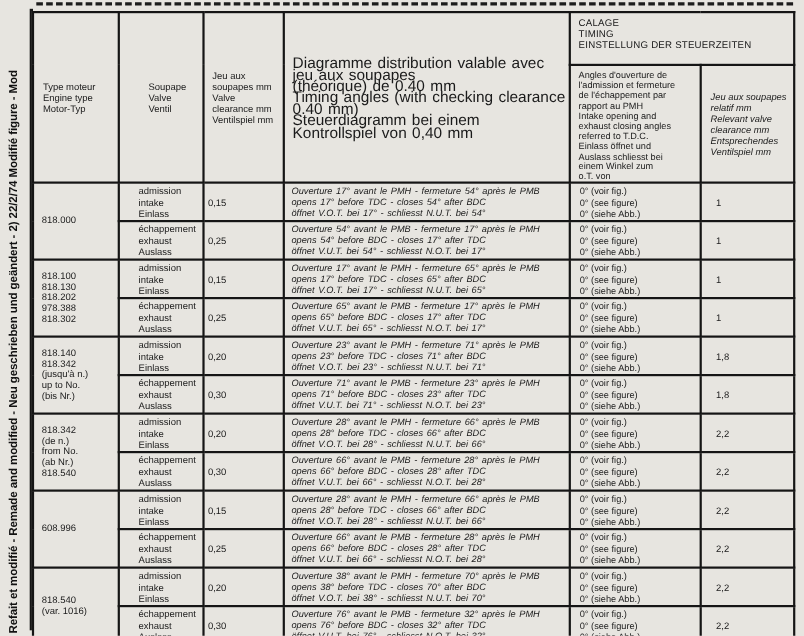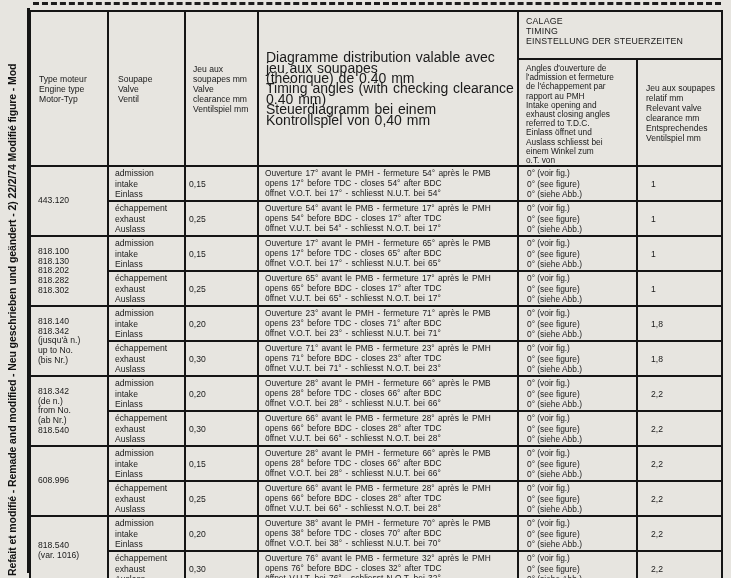--- a/index.html
+++ b/index.html
@@ -39,31 +39,31 @@
     font-weight:normal;
     text-align:left;
     vertical-align:middle;
     overflow:hidden;
   }
   thead tr.h1 { height:35px; }
   thead tr.h2 { height:101px; }
   tbody tr { height:35px; }
 
   th.c1 { font-size:8.6px; line-height:10px; padding-left:8px; }
-  th.c2 { font-size:8.6px; line-height:10px; padding-left:9px; }
+  th.c2 { font-size:8.6px; line-height:10px; padding-left:26px; }
   th.c3 { font-size:8.6px; line-height:10px; padding-left:7px; }
   th.c4 { font-size:14px; line-height:10.4px; padding-left:7px; word-spacing:1px; }
   th.calage { font-size:8.8px; line-height:10px; vertical-align:top; padding:4px 0 12px 7px; letter-spacing:0.2px; }
   th.angles { font-size:8.3px; line-height:9.2px; vertical-align:top; padding:4px 4px 0 7px;margin-top:32px; }
-  th.rel { font-size:8.5px; line-height:10px; padding-left:8px; }
+  th.rel { font-size:8.5px; line-height:10px; padding-left:8px;font-style:italic; }
 
   td.engine { font-size:8.6px; line-height:9.8px; padding-left:7px; }
-  td.valve  { font-size:8.6px; line-height:10.2px; padding-left:6px; }
+  td.valve  { font-size:8.6px; line-height:10.2px; padding-left:17px; }
   td.clr    { font-size:8.6px; padding-left:3px; }
-  td.diag   { font-size:8.4px; line-height:10.2px; padding:0 4px 1px 6px; word-spacing:1px; }
+  td.diag   { font-size:8.4px; line-height:10.2px; padding:0 4px 1px 6px; word-spacing:1px;font-style:italic; }
   td.timing { font-size:8.4px; line-height:10.2px; padding-left:8px; }
   td.relv   { font-size:8.6px; padding-left:13px; }
 </style>
 </head>
 <body>
 
 <div class="page">
   <div class="top-dashes"></div>
   <div class="left-rule"></div>
   <div class="margin-note">Refait et modifié - Remade and modified - Neu geschrieben und geändert - 2) 22/2/74 Modifié figure - Mod</div>
@@ -114,21 +114,21 @@
 relatif mm
 Relevant valve
 clearance mm
 Entsprechendes
 Ventilspiel mm</th>
       </tr>
     </thead>
     <tbody>
 
       <tr>
-        <td rowspan="2" class="engine">443.120</td>
+        <td rowspan="2" class="engine">818.000</td>
         <td class="valve">admission
 intake
 Einlass</td>
         <td class="clr">0,15</td>
         <td class="diag">Ouverture 17° avant le PMH - fermeture 54° après le PMB
 opens 17° before TDC - closes 54° after BDC
 öffnet V.O.T. bei 17° - schliesst N.U.T. bei 54°</td>
         <td class="timing">0° (voir fig.)
 0° (see figure)
 0° (siehe Abb.)</td>
@@ -145,21 +145,21 @@
         <td class="timing">0° (voir fig.)
 0° (see figure)
 0° (siehe Abb.)</td>
         <td class="relv">1</td>
       </tr>
 
       <tr>
         <td rowspan="2" class="engine">818.100
 818.130
 818.202
-818.282
+978.388
 818.302</td>
         <td class="valve">admission
 intake
 Einlass</td>
         <td class="clr">0,15</td>
         <td class="diag">Ouverture 17° avant le PMH - fermeture 65° après le PMB
 opens 17° before TDC - closes 65° after BDC
 öffnet V.O.T. bei 17° - schliesst N.U.T. bei 65°</td>
         <td class="timing">0° (voir fig.)
 0° (see figure)

